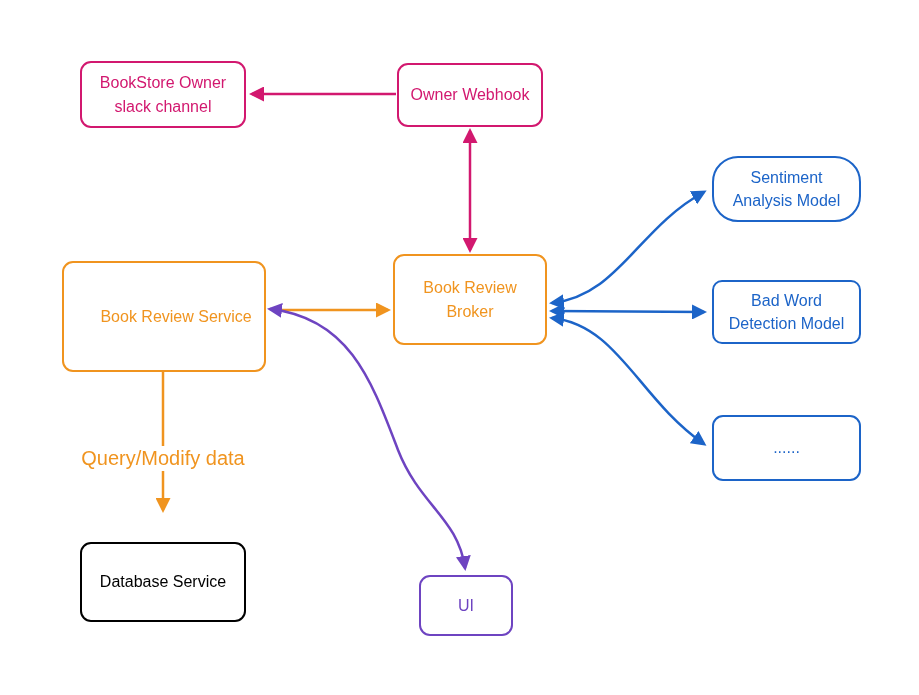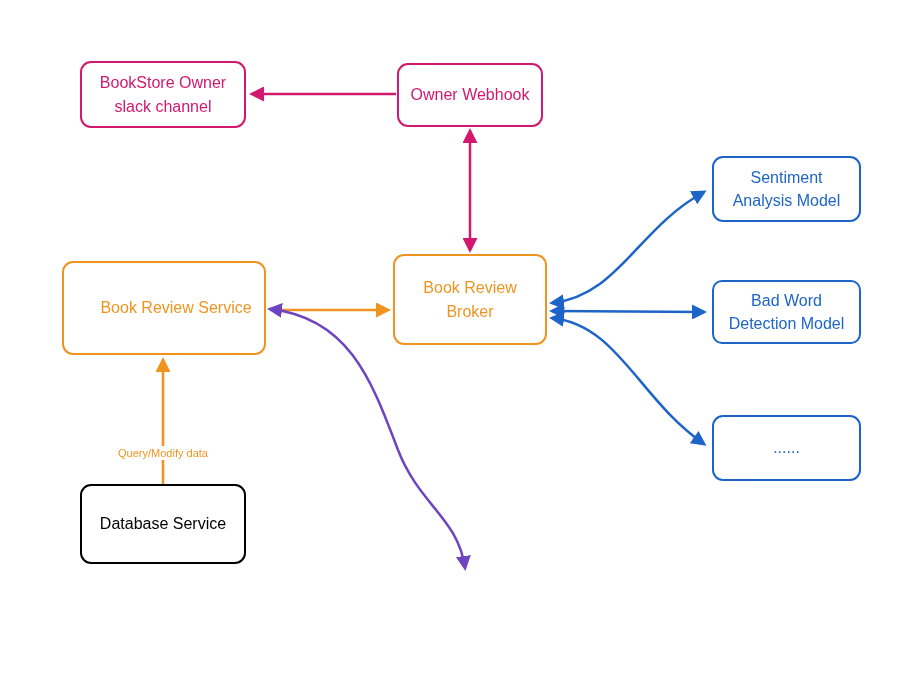--- a/index.html
+++ b/index.html
@@ -23,21 +23,21 @@
     justify-content: center;
     text-align: center;
     font-size: 16px;
     line-height: 1.45;
   }
   .node-label { white-space: pre-line; padding: 2px 6px; }
   .edge-label {
     position: absolute;
     transform: translateX(-50%);
     background: #ffffff;
-    font-size: 11px;
+    font-size: 20px;
     padding: 1px 6px;
     white-space: nowrap;
   }
 </style>
 </head>
 <body>
 
 <div class="stage">
 
   <svg class="edges" width="919" height="695" viewBox="0 0 919 695">
@@ -75,43 +75,46 @@
 
   <div class="node" style="left: 80px; top: 61px; width: 166px; height: 67px; border-color: rgb(210, 24, 111); color: rgb(210, 24, 111); justify-content: center;">
     <span class="node-label">BookStore Owner
 slack channel</span>
   </div>
 
   <div class="node" style="left: 397px; top: 63px; width: 146px; height: 64px; border-color: rgb(210, 24, 111); color: rgb(210, 24, 111);">
     <span class="node-label">Owner Webhook</span>
   </div>
 
-  <div class="node" style="left: 62px; top: 261px; width: 204px; height: 94px; border-color: rgb(240, 148, 31); color: rgb(240, 148, 31); padding-left: 24px;">
+  <div class="node" style="left: 62px; top: 261px; width: 204px; height: 111px; border-color: rgb(240, 148, 31); color: rgb(240, 148, 31); padding-left: 24px;">
     <span class="node-label">Book Review Service</span>
   </div>
 
   <div class="node" style="left: 393px; top: 254px; width: 154px; height: 91px; border-color: rgb(240, 148, 31); color: rgb(240, 148, 31);">
     <span class="node-label">Book Review
 Broker</span>
   </div>
 
-  <div class="node" style="left: 712px; top: 156px; width: 149px; height: 66px; border-color: rgb(28, 100, 200); color: rgb(28, 100, 200);">
+  <div class="node" style="left: 712px; top: 156px; width: 149px; height: 66px; border-color: rgb(28, 100, 200); color: rgb(28, 100, 200); border-radius: 26px;">
     <span class="node-label">Sentiment
 Analysis Model</span>
   </div>
 
   <div class="node" style="left: 712px; top: 280px; width: 149px; height: 64px; border-color: rgb(28, 100, 200); color: rgb(28, 100, 200); border-radius: 10px;">
     <span class="node-label">Bad Word
 Detection Model</span>
   </div>
 
   <div class="node" style="left: 712px; top: 415px; width: 149px; height: 66px; border-color: rgb(28, 100, 200); color: rgb(28, 100, 200);">
     <span class="node-label">......</span>
   </div>
 
-  <div class="node" style="left: 80px; top: 484px; width: 166px; height: 80px; border-color: rgb(0, 0, 0); color: rgb(0, 0, 0);">
+  <div class="node" style="left: 80px; top: 542px; width: 166px; height: 80px; border-color: rgb(0, 0, 0); color: rgb(0, 0, 0);">
     <span class="node-label">Database Service</span>
   </div>
 
+  <div class="node" style="left: 419px; top: 575px; width: 94px; height: 61px; border-color: rgb(110, 68, 193); color: rgb(110, 68, 193);">
+    <span class="node-label">UI</span>
+  </div>
 
   <div class="edge-label" style="left: 163px; top: 446px; color: rgb(240, 148, 31);">Query/Modify data</div>
 
 </div>
 
 </body></html>

